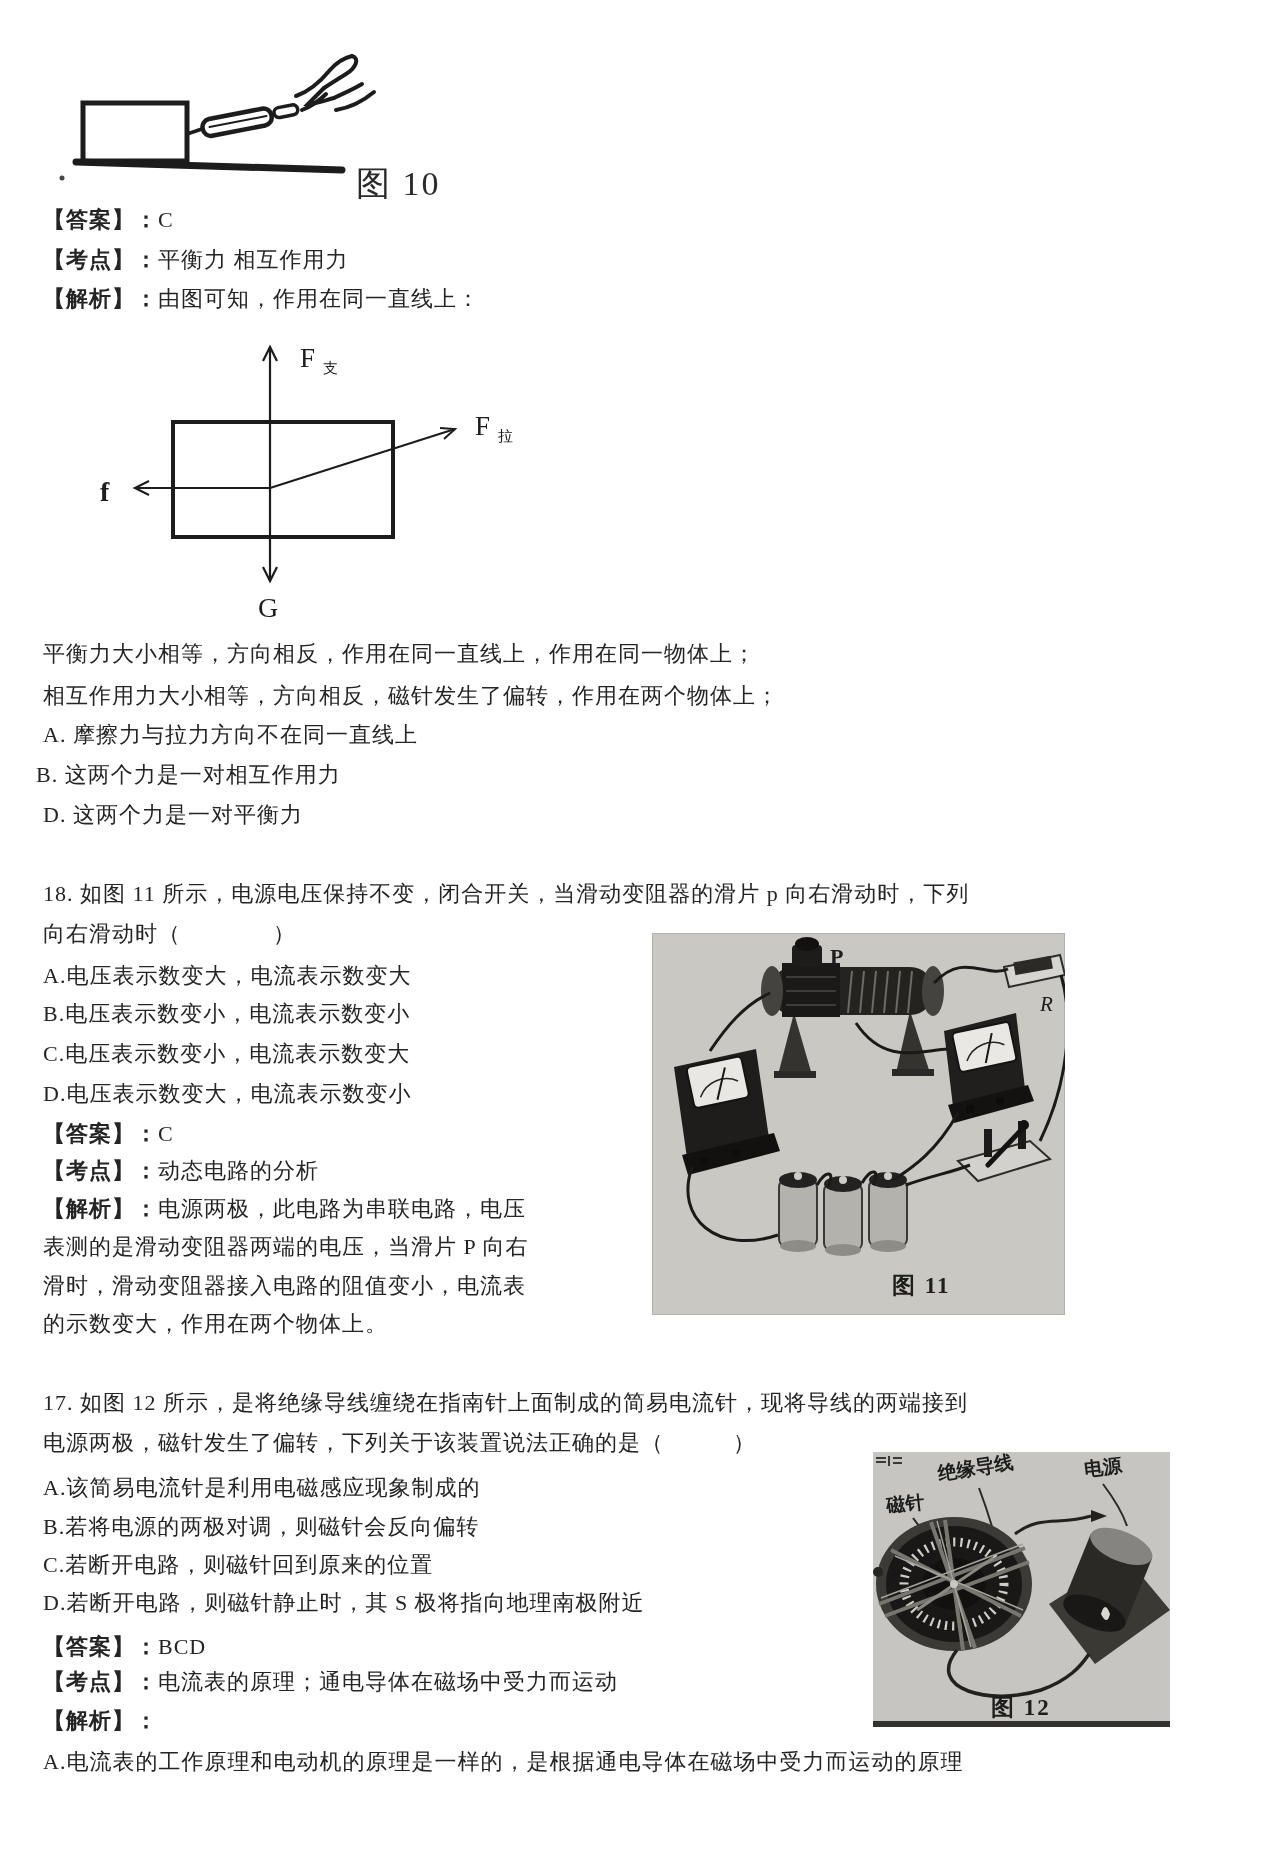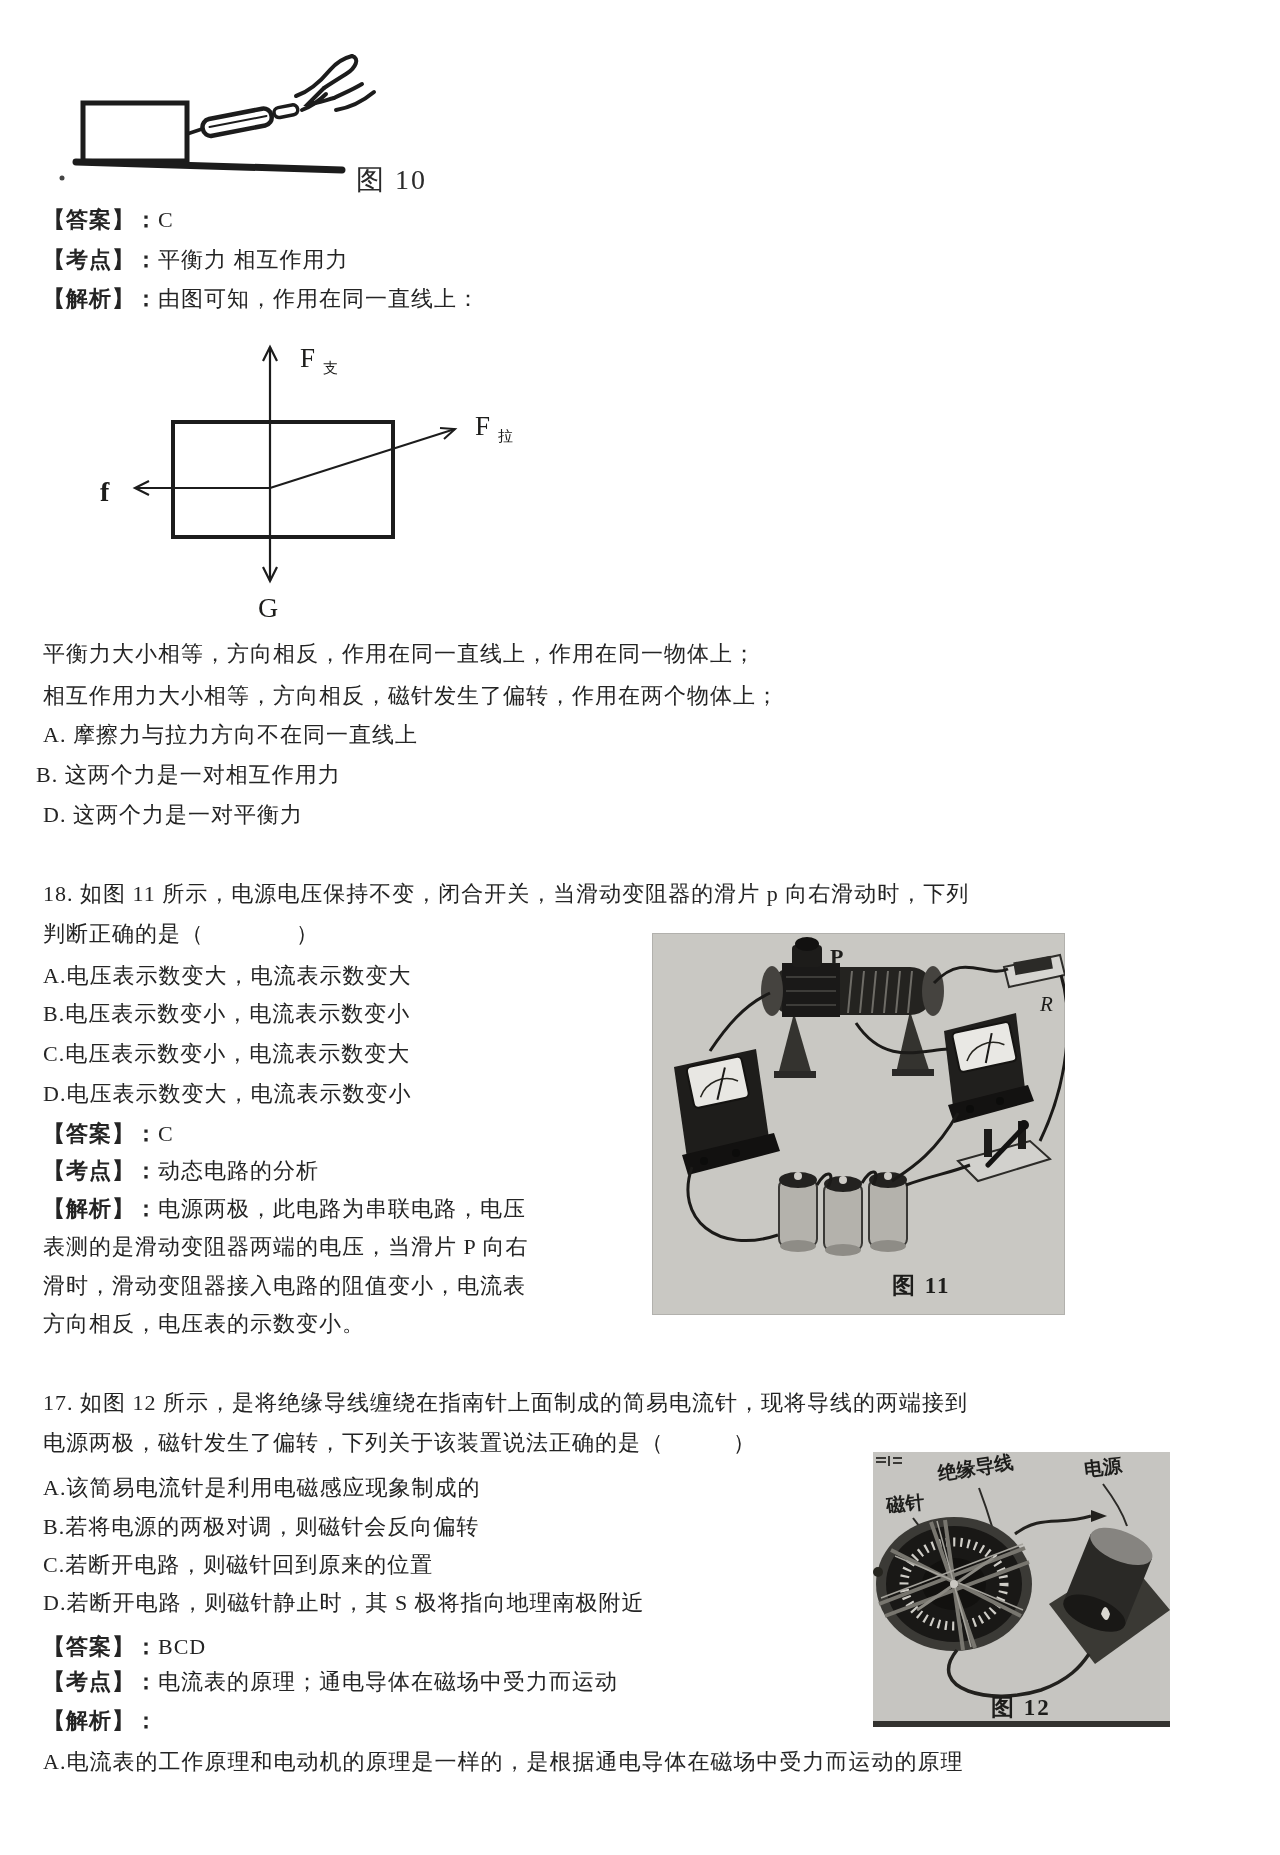--- a/index.html
+++ b/index.html
@@ -4,21 +4,21 @@
 <style>
   html,body{margin:0;padding:0;}
   body{
     width:1280px;height:1855px;position:relative;background:#ffffff;
     font-family:"Liberation Serif","DejaVu Serif",serif;color:#242424;
     overflow:hidden;
   }
   .abs{position:absolute;white-space:nowrap;}
   .t{font-size:22px;letter-spacing:1px;line-height:1.2;color:#242424;}
   .lbl{font-weight:600;}
-  .figcap{font-size:28px;letter-spacing:2px;color:#2a2a2a;}
+  .figcap{font-size:34px;letter-spacing:2px;color:#2a2a2a;}
   .photo{position:absolute;display:block;}
   svg text{font-family:"Liberation Serif","DejaVu Serif",serif;fill:#1d1d1b;}
   .sk{stroke:#1c1c1c;fill:none;stroke-linecap:round;}
 </style>
 </head>
 <body>
 
 <svg class="photo" style="left:40px;top:48px" width="340" height="135" viewBox="0 0 340 135">
   <circle cx="22" cy="130" r="2.5" fill="#444"></circle>
   <rect x="43" y="55" width="104" height="58" fill="#fff" stroke="#1c1c1c" stroke-width="5"></rect>
@@ -71,37 +71,37 @@
   <text x="178" y="282" font-size="28">G</text>
 </svg>
 
 <div class="abs t" style="left:43px;top:641px">平衡力大小相等，方向相反，作用在同一直线上，作用在同一物体上；</div>
 <div class="abs t" style="left:43px;top:683px">相互作用力大小相等，方向相反，磁针发生了偏转，作用在两个物体上；</div>
 <div class="abs t" style="left:43px;top:722px">A. 摩擦力与拉力方向不在同一直线上</div>
 <div class="abs t" style="left:36px;top:762px">B. 这两个力是一对相互作用力</div>
 <div class="abs t" style="left:43px;top:802px">D. 这两个力是一对平衡力</div>
 
 <div class="abs t" style="left:43px;top:881px">18. 如图 11 所示，电源电压保持不变，闭合开关，当滑动变阻器的滑片 p 向右滑动时，下列</div>
-<div class="abs t" style="left:43px;top:921px">判断正确的是（　　　　）</div>
+<div class="abs t" style="left:43px;top:921px">向右滑动时（　　　　）</div>
 <div class="abs t" style="left:43px;top:963px">A.电压表示数变大，电流表示数变大</div>
 <div class="abs t" style="left:43px;top:1001px">B.电压表示数变小，电流表示数变小</div>
 <div class="abs t" style="left:43px;top:1041px">C.电压表示数变小，电流表示数变大</div>
 <div class="abs t" style="left:43px;top:1081px">D.电压表示数变大，电流表示数变小</div>
 <div class="abs t" style="left:43px;top:1121px">
   <span class="lbl">【答案】：</span><span>C</span>
 </div>
 <div class="abs t" style="left:43px;top:1158px">
   <span class="lbl">【考点】：</span><span>动态电路的分析</span>
 </div>
 <div class="abs t" style="left:43px;top:1196px">
   <span class="lbl">【解析】：</span><span>电源两极，此电路为串联电路，电压</span>
 </div>
 <div class="abs t" style="left:43px;top:1234px">表测的是滑动变阻器两端的电压，当滑片 P 向右</div>
 <div class="abs t" style="left:43px;top:1273px">滑时，滑动变阻器接入电路的阻值变小，电流表</div>
-<div class="abs t" style="left:43px;top:1311px">方向相反，电压表的示数变小。</div>
+<div class="abs t" style="left:43px;top:1311px">的示数变大，作用在两个物体上。</div>
 
 <svg class="photo" style="left:652px;top:933px" width="413" height="382" viewBox="0 0 413 382">
   <rect width="413" height="382" fill="#c9c8c3"></rect>
   <rect width="413" height="382" fill="none" stroke="#b2b1ad" stroke-width="2"></rect>
 
   <g>
     <path d="M142,80 L126,142 L160,142 Z" fill="#34332f"></path>
     <path d="M258,78 L244,140 L278,140 Z" fill="#34332f"></path>
     <rect x="122" y="138" width="42" height="7" fill="#2a2927"></rect>
     <rect x="240" y="136" width="42" height="7" fill="#2a2927"></rect>

